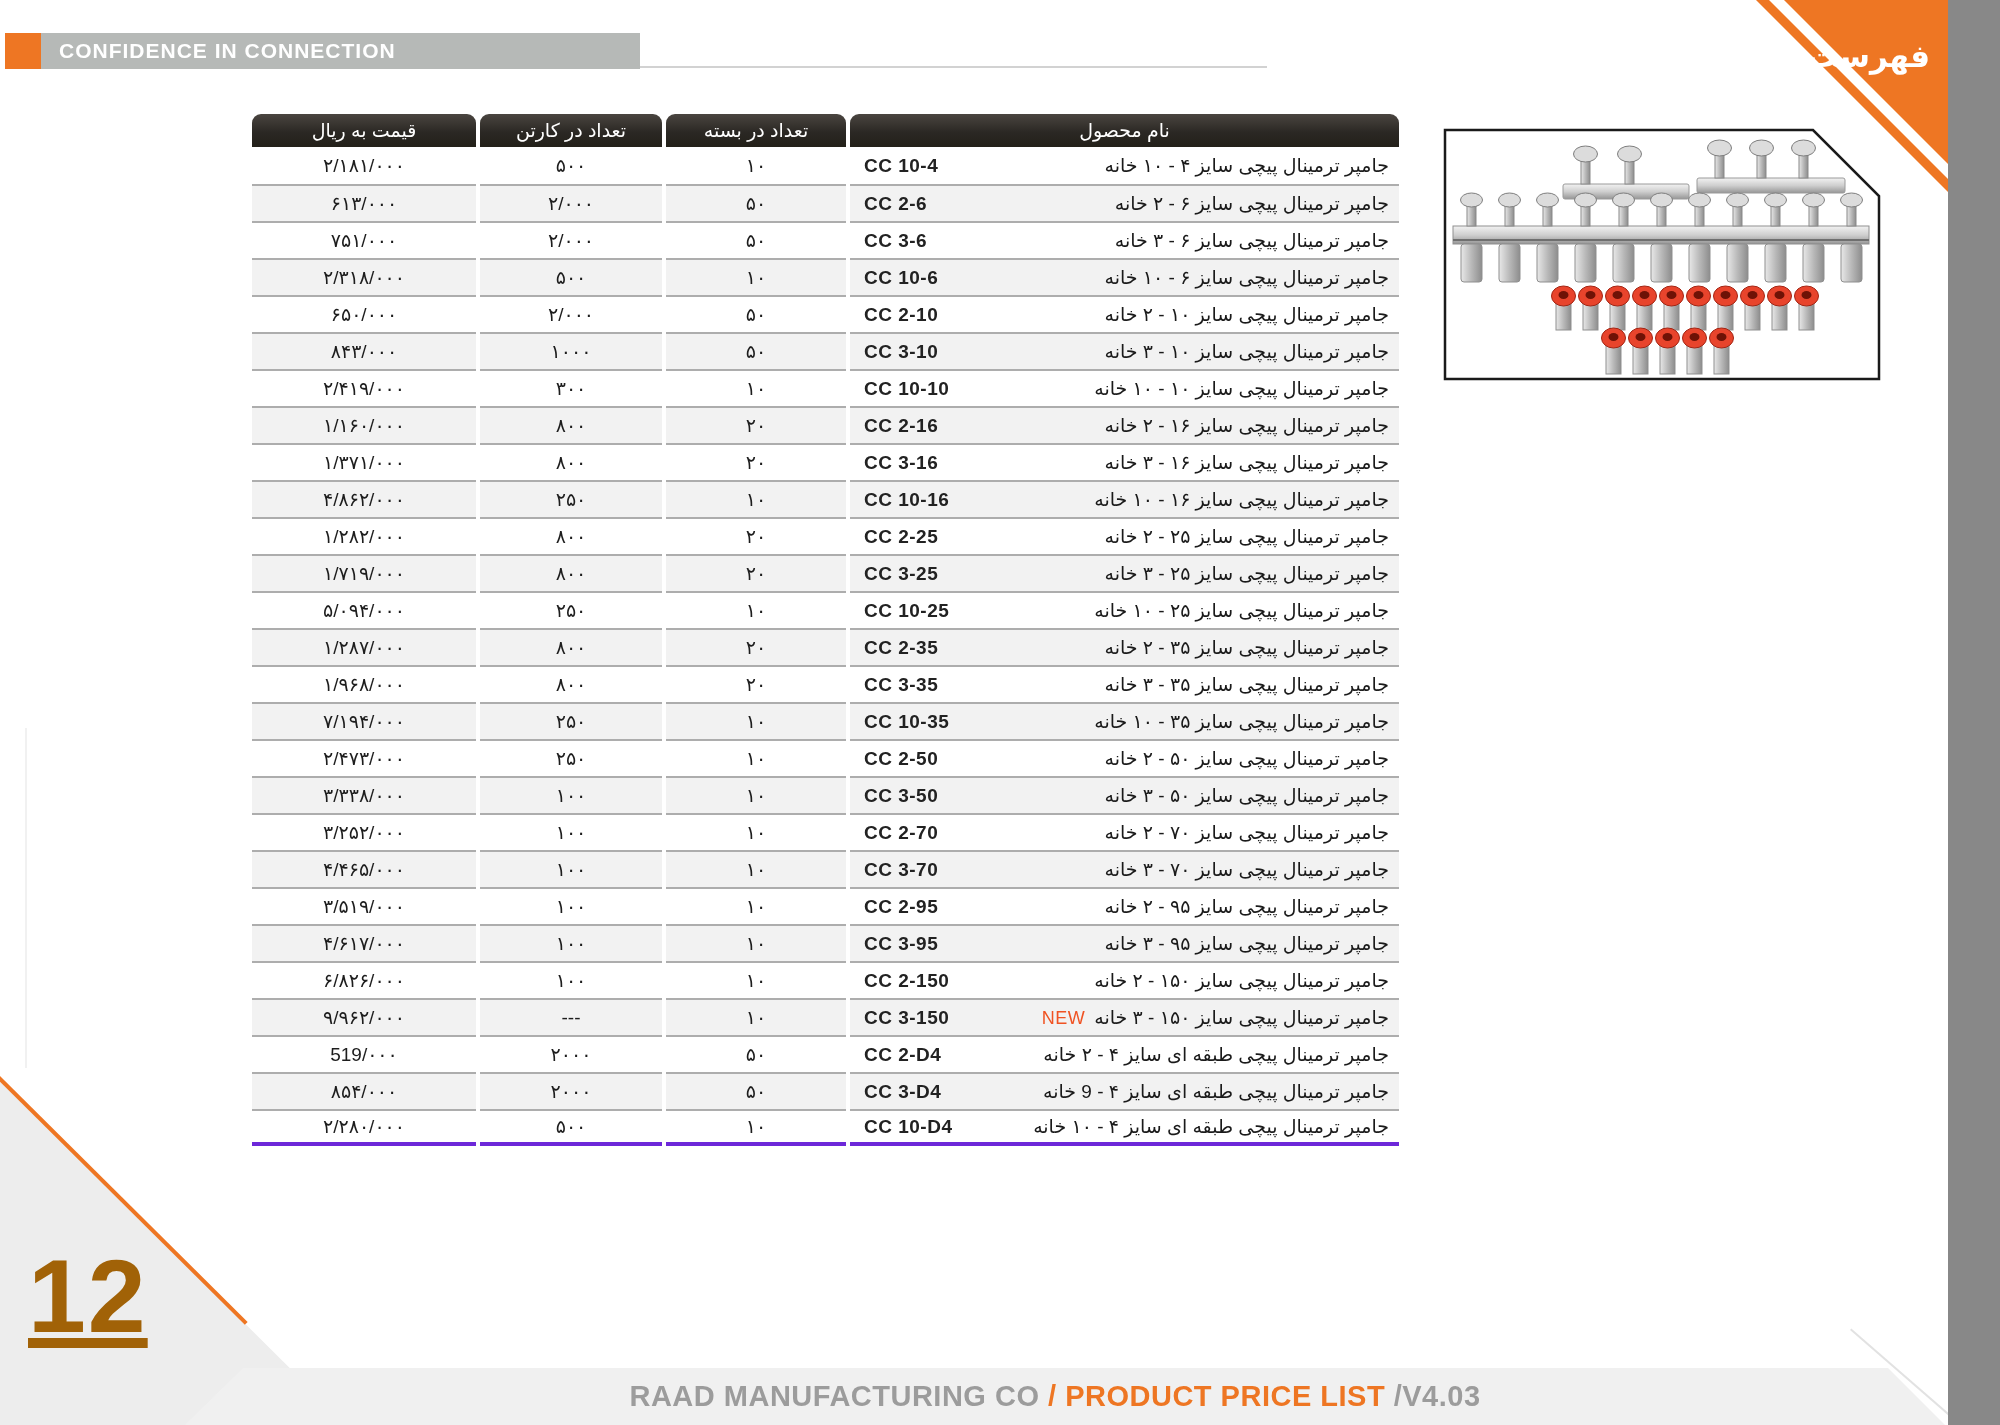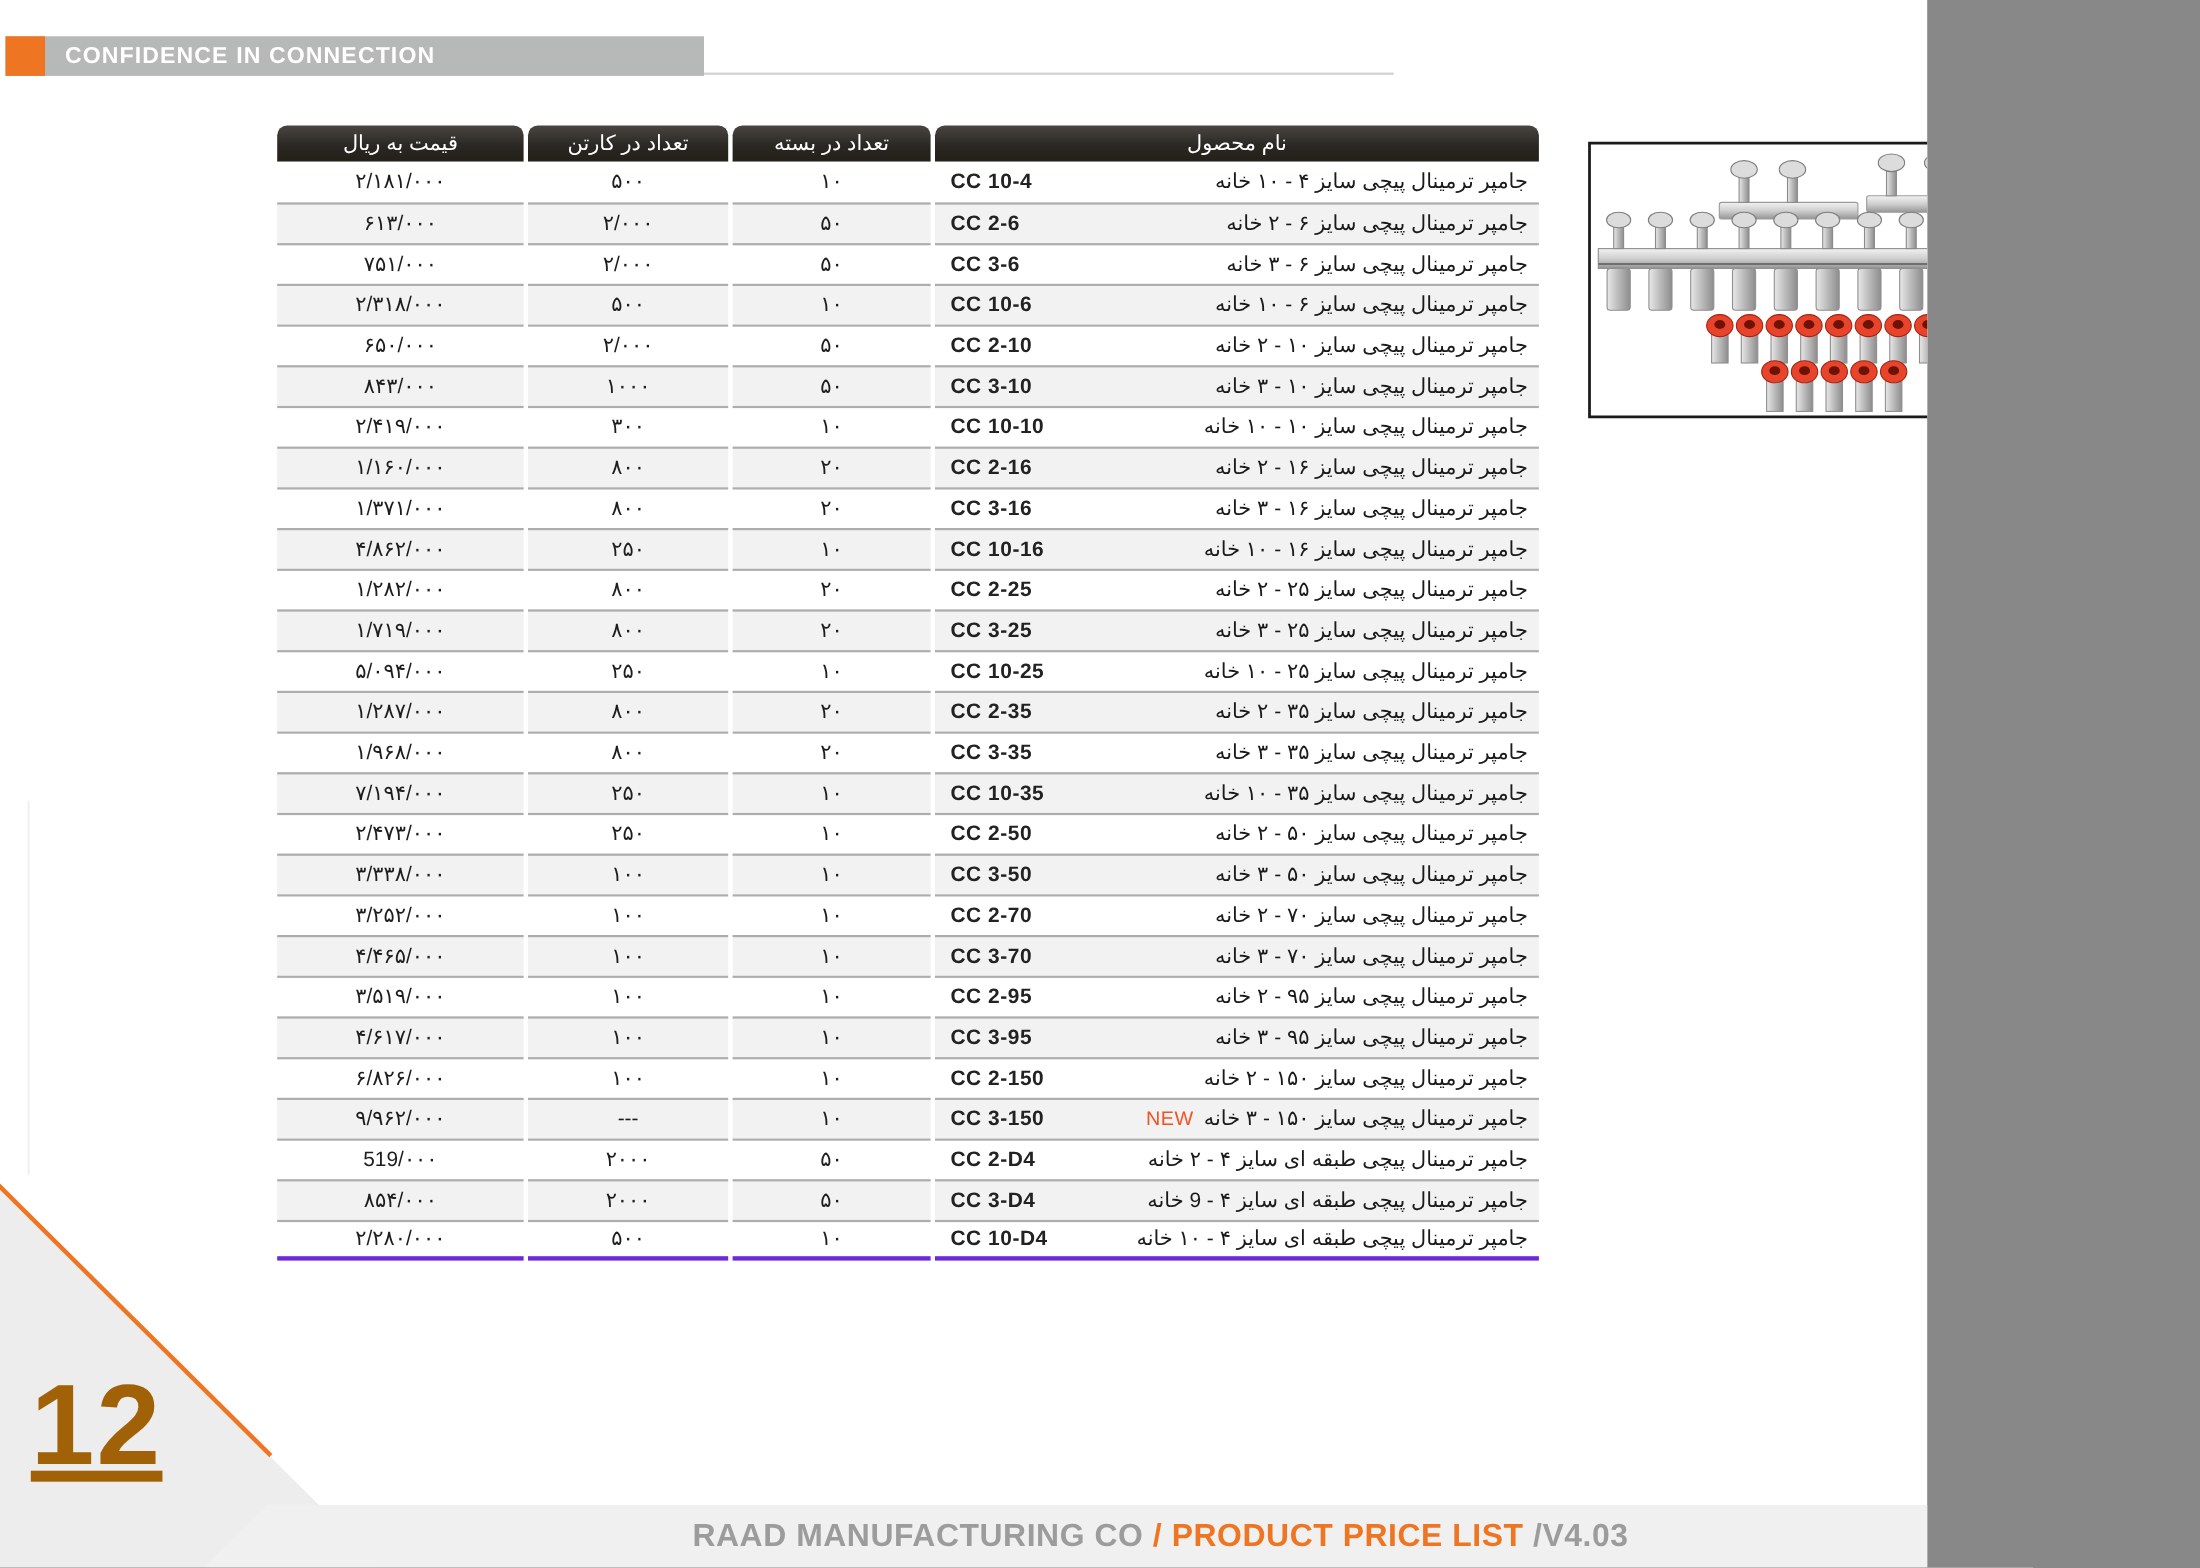--- a/index.html
+++ b/index.html
@@ -1,17 +1,17 @@
 <!DOCTYPE html>
 <html><head>
 <meta charset="utf-8">
 <style>
   html,body{margin:0;padding:0;background:#888;}
   #page{
-    position:relative;width:1752px;height:1425px;background:#ffffff;overflow:hidden;
+    position:relative;width:1948px;height:1425px;background:#ffffff;overflow:hidden;
     font-family:"Liberation Sans","DejaVu Sans",sans-serif;
   }
   
   #slogan-bar{position:absolute;left:5px;top:33px;width:635px;height:36px;background:#b6b9b7;display:flex;align-items:center;}
   #slogan-square{position:absolute;left:0;top:0;width:36px;height:36px;background:#ee7623;}
   #slogan-text{margin-left:54px;color:#ffffff;font-size:21px;font-weight:bold;letter-spacing:1px;}
   #slogan-rule{position:absolute;left:640px;top:66px;width:627px;height:2px;background:#d2d2d2;}
   
   .corner-sliver{position:absolute;left:1756px;top:0;width:244px;height:244px;background:#ee7623;
     clip-path:polygon(0 0,13px 0,244px 231px,244px 244px);}

